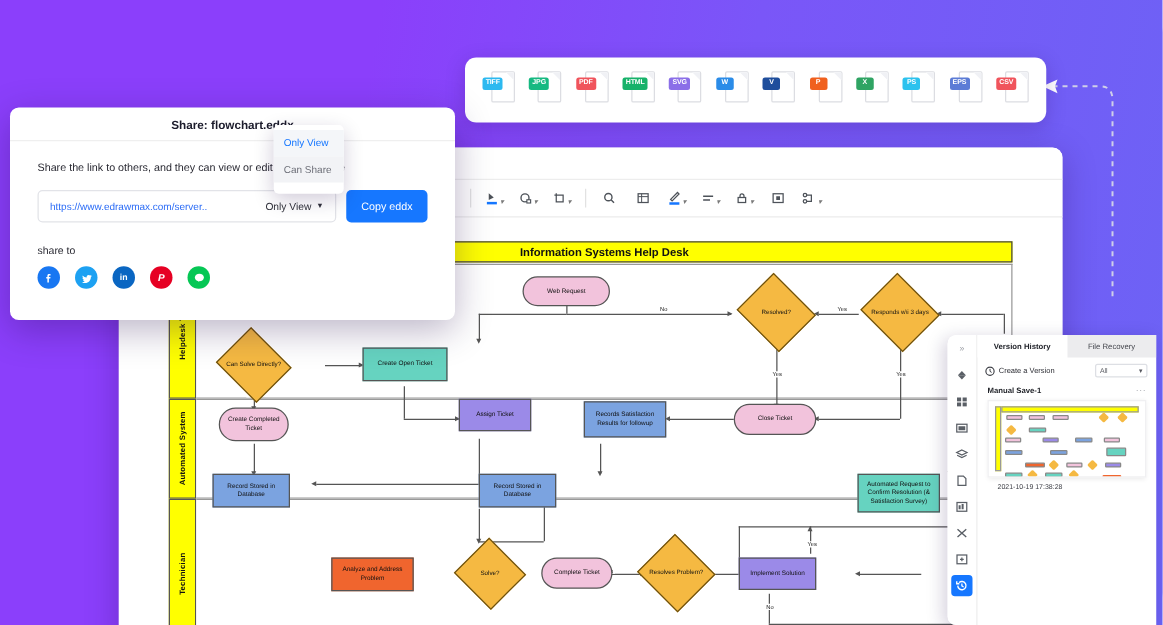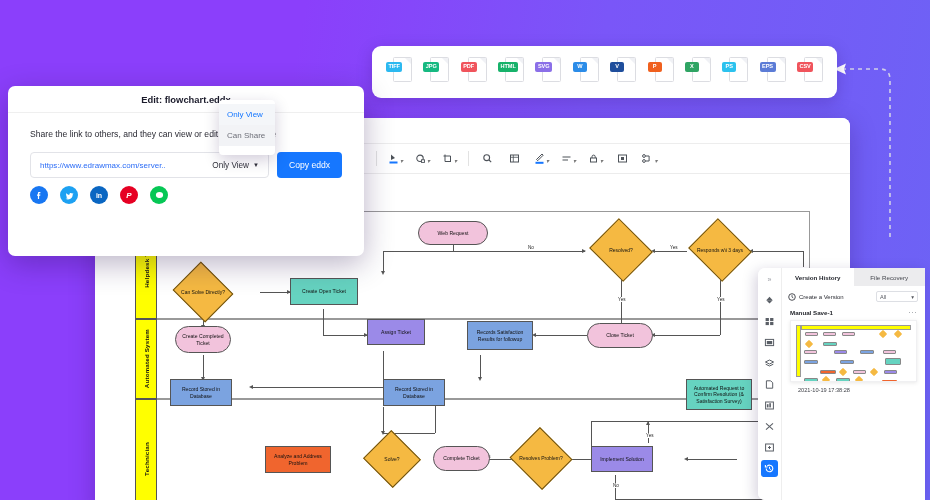--- a/index.html
+++ b/index.html
@@ -264,20 +264,21 @@
           <circle cx="3" cy="8" r="1.4" fill="none" stroke="#4d5259" stroke-width="1"></circle>
           <path d="M4.6 3h3.5v5H4.6" stroke="#4d5259" stroke-width="1" fill="none"></path>
         </svg>
         <i class="caret">▾</i>
       </div>
   </div>
 
   <div class="canvas">
     <div class="chart-area">
 
+      <div class="banner">Information Systems Help Desk</div>
 
       <div class="lane-head" style="top:0;height:18px;"></div>
       <div class="lane-head" style="top:18px;height:108px;">
         <span>Helpdesk Tech</span>
         </div>
       <div class="lane-head" style="top:126px;height:80px;">
         <span>Automated System</span>
         </div>
       <div class="lane-head" style="top:206px;height:119px;">
         <span>Technician</span>
@@ -464,34 +465,35 @@
       <div class="tag" style="background: rgb(240, 84, 92);">CSV</div>
     </div>
 </div>
 
 <svg class="dashed-arrow" style="left:832px;top:58px;" width="96" height="185">
   <path d="M10 11 H48 Q58 11 58 22 V180" fill="none" stroke="#cfcfe8" stroke-width="1.6" stroke-dasharray="4,4"></path>
   <path d="M2 11 L14 5.5 L12 11 L14 16.5 Z" fill="#ffffff"></path>
 </svg>
 
 <div class="share-dlg">
-  <div class="dlg-title">Edit: flowchart.eddx</div>
+  <div class="dlg-title">Share: flowchart.eddx</div>
   <div class="dlg-sub">Share the link to others, and they can view or edit this shared file</div>
 
   <div class="link-row">
     <div class="link-box">
       <div class="link-url">https://www.edrawmax.com/server..</div>
       <div class="perm">
         <span>Only View</span>
         <span class="cv">▼</span>
       </div>
     </div>
     <div class="copy-btn">Copy eddx</div>
   </div>
 
+  <div class="share-to">share to</div>
   <div class="socials">
     <div class="soc" style="background:#1877F2">
         <svg width="10" height="10" viewBox="0 0 10 10">
           <path d="M6.4 3.3h-.9c-.2 0-.4.1-.4.4v.8h1.3l-.2 1.2H5.1V9H3.9V5.7H3V4.5h.9v-1c0-.9.5-1.4 1.4-1.4h1.1z" fill="#fff"></path>
         </svg>
       </div>
     <div class="soc" style="background:#1DA1F2">
         <svg width="11" height="11" viewBox="0 0 11 11">
           <path d="M9.3 3.6c-.3.1-.6.2-.9.3.3-.2.6-.5.7-.9-.3.2-.7.3-1 .4-.3-.3-.7-.5-1.2-.5-.9 0-1.6.7-1.6 1.6v.4C4 4.8 2.9 4.2 2.2 3.3c-.1.2-.2.5-.2.8 0 .6.3 1 .7 1.3-.3 0-.5-.1-.7-.2 0 .8.5 1.4 1.3 1.6-.2.1-.4.1-.6.1h-.3c.2.6.8 1.1 1.5 1.1-.6.4-1.2.7-2 .7h-.4c.7.5 1.6.7 2.5.7 3 0 4.7-2.5 4.7-4.7v-.2c.3-.2.6-.5.8-.9z" fill="#fff"></path>
         </svg>

